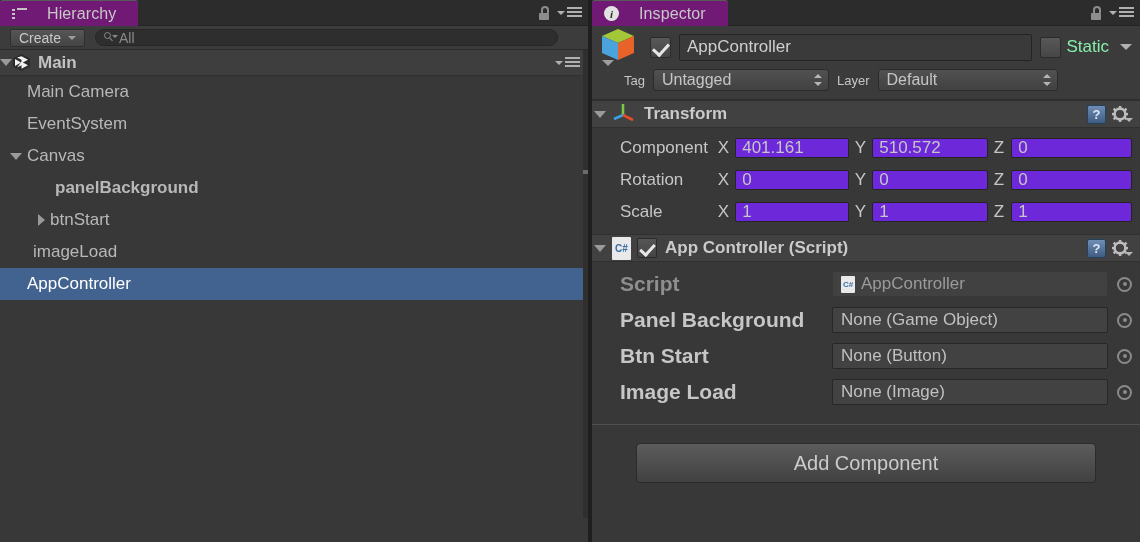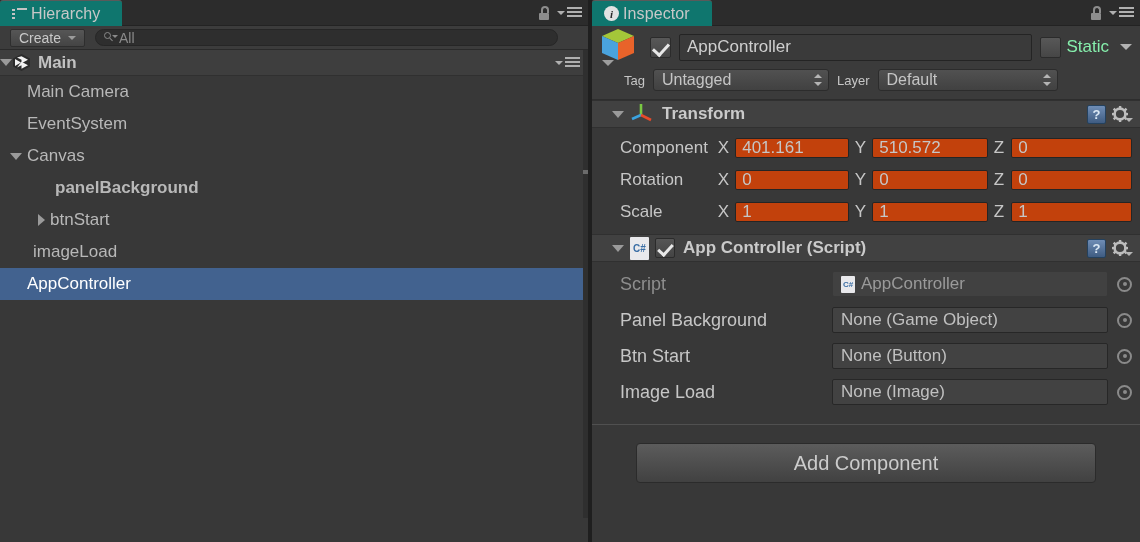--- a/index.html
+++ b/index.html
@@ -18,23 +18,23 @@
   .panel-divider { width: 4px; height: 542px; background: #1f1f1f; }
   #inspector-panel { width: 548px; }
 
   
   .tabbar {
     position: relative; height: 26px; background: #2c2c2c;
     border-bottom: 1px solid #232323;
   }
   .tab {
     position: absolute; left: 0; top: 0; height: 26px;
-    display: flex; align-items: center; gap: 4px;
+    display: flex; align-items: center; gap: 20px;
     padding: 0 22px 0 12px;
-    background: #0f766e;
+    background: #701a75;
     border-top-left-radius: 3px; border-top-right-radius: 3px;
     border-top: 1px solid #5a5a5a;
   }
   .tab-title { font-size: 16px; color: #c8c8c8; letter-spacing: .1px; }
   .tab-right {
     position: absolute; right: 6px; top: 0; height: 26px;
     display: flex; align-items: center; gap: 7px;
   }
 
   
@@ -208,21 +208,21 @@
     content: ""; position: absolute; left: 0; width: 0; height: 0;
     border-left: 4px solid transparent; border-right: 4px solid transparent;
   }
   .updown::before { top: 1px; border-bottom: 4px solid #c8c8c8; }
   .updown::after { bottom: 1px; border-top: 4px solid #c8c8c8; }
 
   
   .comp-header {
     height: 28px; display: flex; align-items: center; gap: 6px;
     background: #414141; border-top: 1px solid #303030; border-bottom: 1px solid #303030;
-    padding: 0 8px 0 20px;
+    padding: 0 8px 0 2px;
   }
   .comp-title { font-size: 17px; font-weight: bold; color: #cacaca; margin-left: 2px; }
   .comp-header .spacer { flex: 1; }
   .ico-help {
     width: 19px; height: 19px; border-radius: 2px;
     background: linear-gradient(#6f8db5, #3f5c82);
     border: 1px solid #24415e;
     display: flex; align-items: center; justify-content: center;
     color: #dbe8f5; font-size: 13px; font-weight: bold;
   }
@@ -242,31 +242,31 @@
     width: 6px; height: 12px; border: solid #e8e8e8;
     border-width: 0 3px 3px 0; transform: rotate(42deg);
   }
 
   
   .comp-body { padding: 4px 8px 6px 8px; background: #383838; }
   .vec-row { display: flex; align-items: center; height: 32px; }
   .vec-row .lbl { width: 126px; font-size: 17px; color: #c6c6c6; padding-left: 20px; }
   .axis { font-size: 17px; color: #c6c6c6; width: 19px; text-align: left; }
   .num-field {
-    height: 20px; background: #c2410c; border: 1px solid #252525; border-radius: 2px;
+    height: 20px; background: #6d28d9; border: 1px solid #252525; border-radius: 2px;
     display: flex; align-items: center; padding: 0 6px;
     font-size: 17px; color: #c6c6c6; margin-right: 6px;
   }
   .num-field.w1 { width: 122px; }
   .num-field.w2 { width: 124px; }
   .num-field.w3 { width: 130px; margin-right: 0; }
 
   
   .prop-row { display: flex; align-items: center; height: 36px; }
-  .prop-row .lbl { width: 232px; font-size: 18px; color: #c6c6c6; padding-left: 20px; }
+  .prop-row .lbl { width: 232px; font-size: 21px; color: #c6c6c6; padding-left: 20px; font-weight: bold; }
   .prop-row .lbl.dim { color: #8e8e8e; }
   .objfield {
     flex: 1; height: 26px; background: #424242;
     border: 1px solid #272727; border-radius: 2px;
     display: flex; align-items: center; gap: 6px; padding: 0 8px;
     font-size: 17px; color: #c0c0c0;
   }
   .objfield.dim { background: #414141; color: #9a9a9a; border-color: #383838; }
   .ico-cs {
     width: 14px; height: 17px; background: #e9e9ec;

